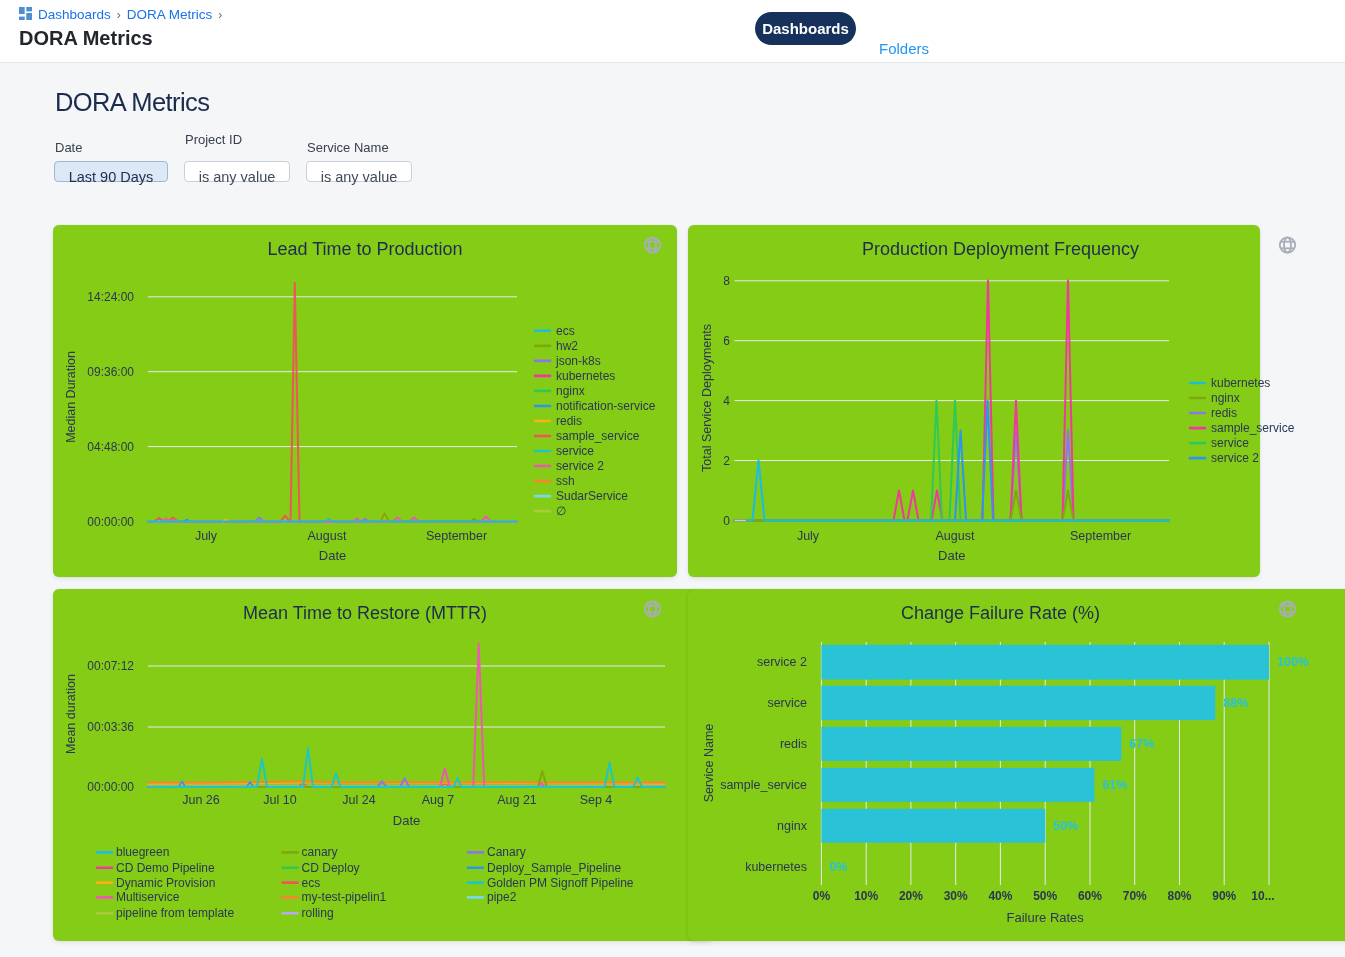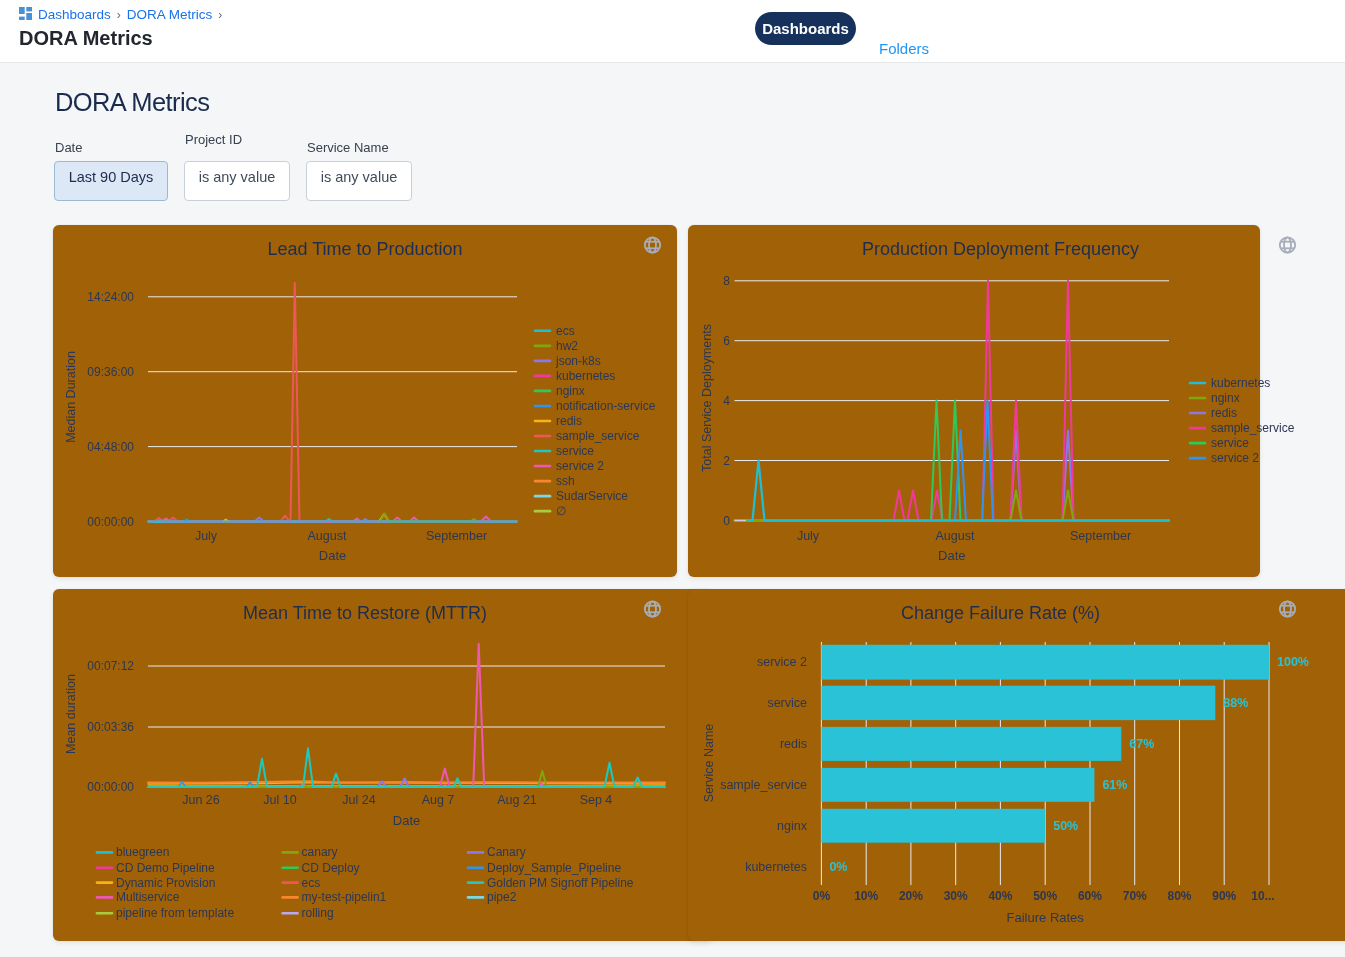--- a/index.html
+++ b/index.html
@@ -5,22 +5,22 @@
 .hdr { position:absolute; left:0; top:0; width:1345px; height:63px; background:#fff; border-bottom:1px solid #e4e7ea; }
 .bc { position:absolute; left:38px; top:7px; font-size:13.5px; color:#1a73e8;text-align:center; }
 .bc span.lnk { color:#1a73e8; }
 .bc .sep { color:#5f7183; font-size:12px; padding:0 6px; }
 .htitle { position:absolute; left:19px; top:27px; font-size:20px; font-weight:bold; color:#22262e; }
 .icon { position:absolute; left:19px; top:7px; width:13px; height:13px; }
 .pill { position:absolute; left:755px; top:12px; width:101px; height:33px; background:#16325c; border-radius:17px; color:#fff; font-size:15px; font-weight:bold; text-align:center; line-height:33px; }
 .folders { position:absolute; left:879px; top:12px; height:33px; line-height:33px; color:#2196f3; font-size:15px;margin-top:20px; }
 .h1 { position:absolute; left:55px; top:88px; font-size:25.5px; letter-spacing:-0.6px; color:#1b2b4e; }
 .flabel { position:absolute; font-size:13px; color:#38414f; }
-.fbtn { position:absolute; top:161px; height:40px; border-radius:4px; font-size:14.5px; text-align:center; line-height:31px; }
-.card { position:absolute; background:#a16207; border-radius:6px; box-shadow:0 0 1px rgba(0,0,0,.16), 0 2px 5px rgba(0,0,0,.08); }
+.fbtn { position:absolute; top:161px; height:21px; border-radius:4px; font-size:14.5px; text-align:center; line-height:31px; }
+.card { position:absolute; background:#84cc16; border-radius:6px; box-shadow:0 0 1px rgba(0,0,0,.16), 0 2px 5px rgba(0,0,0,.08); }
 </style></head>
 <body>
 <div class="hdr">
  <svg class="icon" viewBox="0 0 13 13">
       <g fill="#4a90d4">
         <rect x="0" y="0" width="5.7" height="7"></rect>
         <rect x="7.3" y="0" width="5.7" height="4.4"></rect>
         <rect x="0" y="9.6" width="5.7" height="3.4"></rect>
         <rect x="7.3" y="6" width="5.7" height="7"></rect>
       </g>

